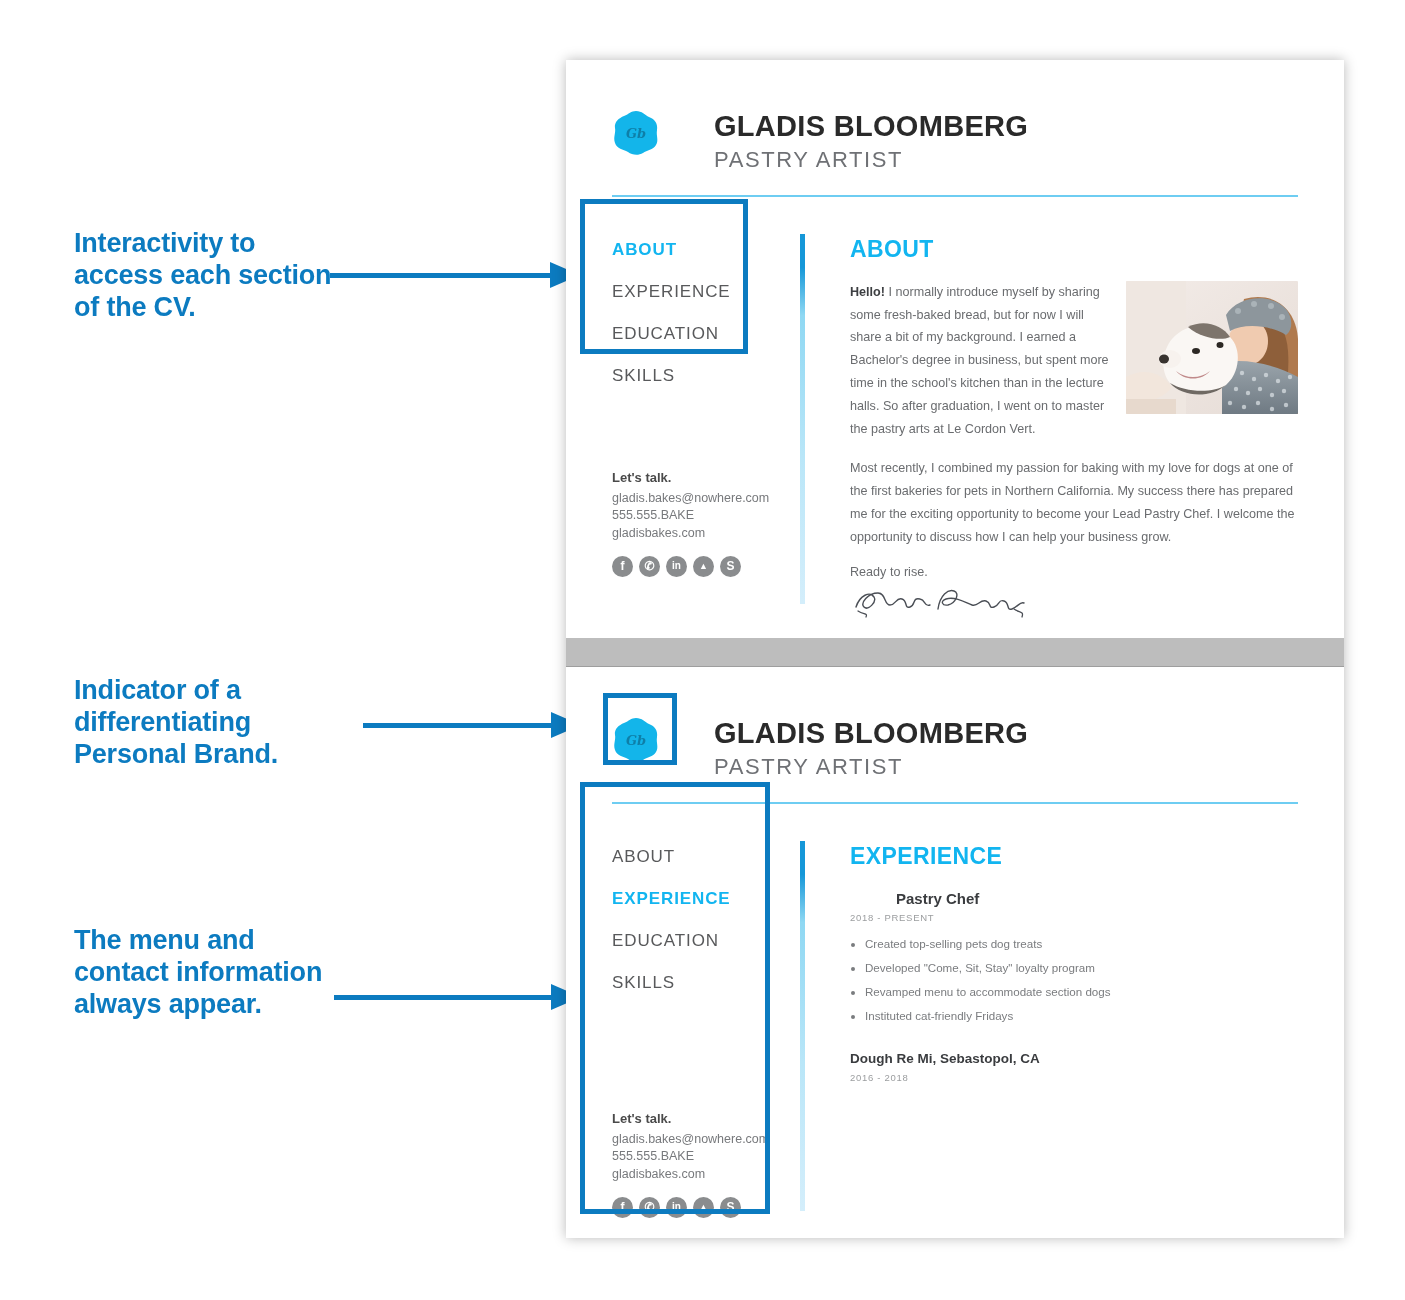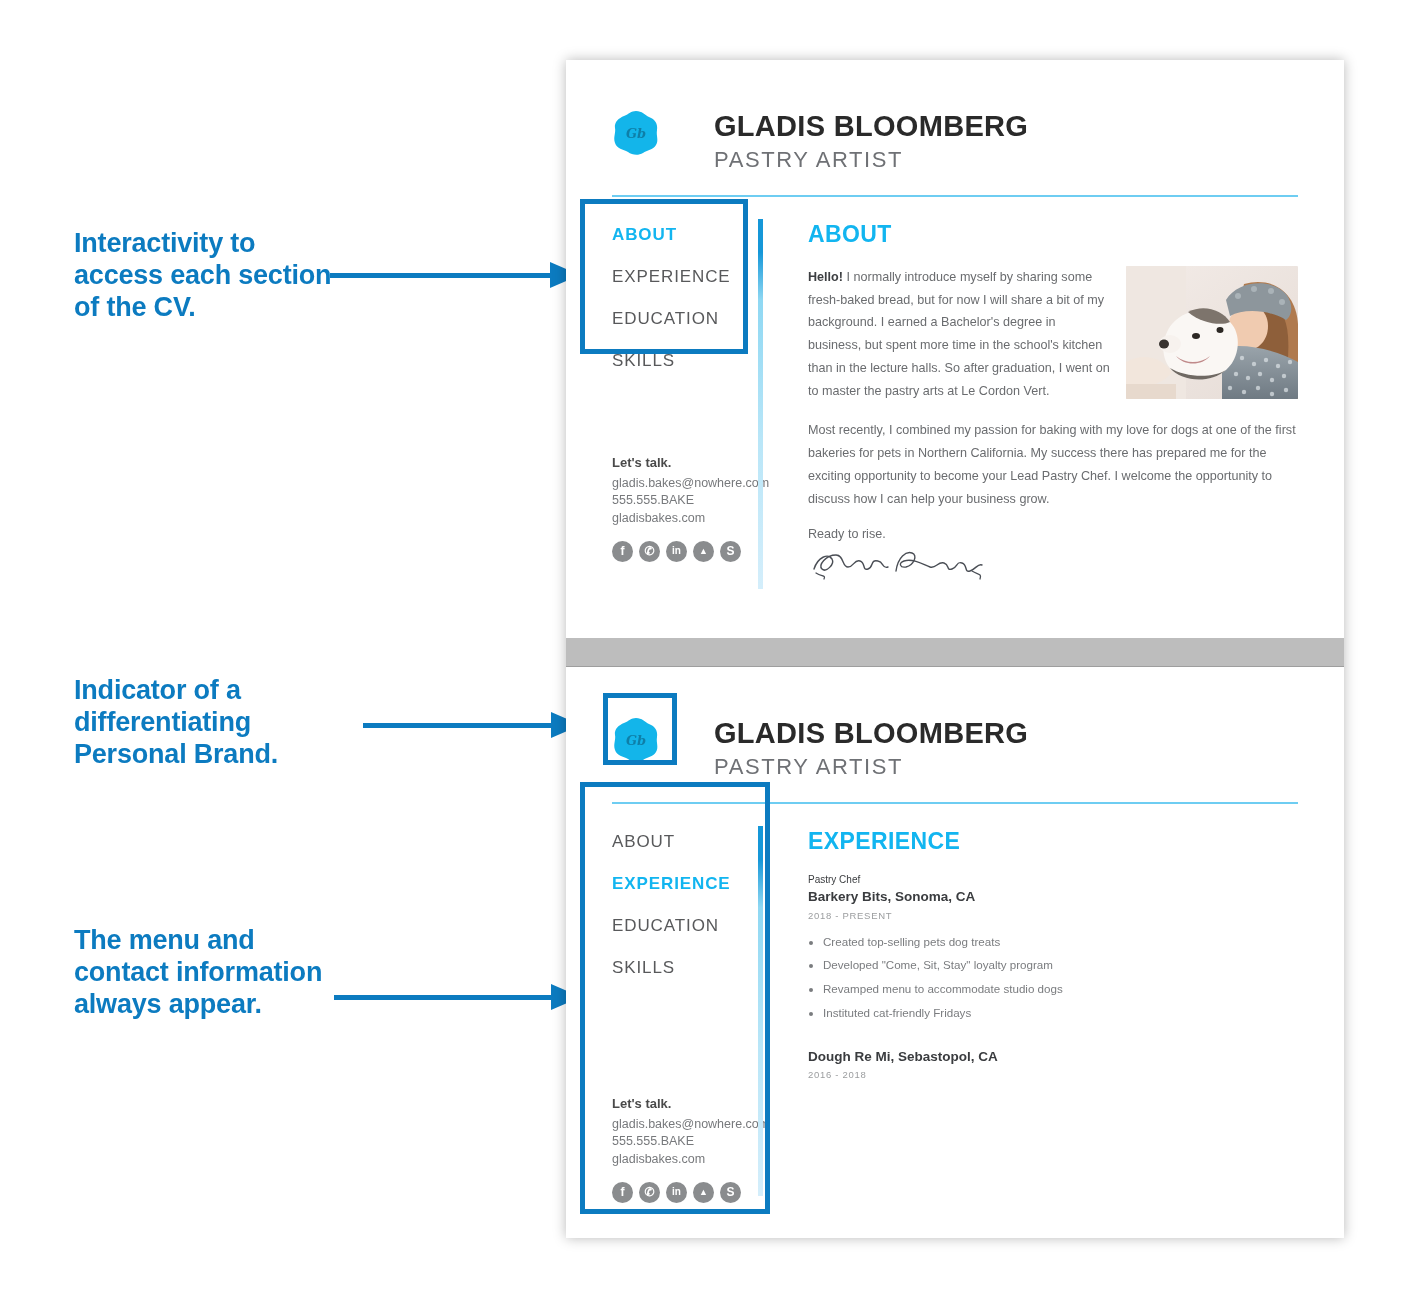--- a/index.html
+++ b/index.html
@@ -76,21 +76,21 @@
   }
   .cv-role{
     font-size:22px;color:#6f7175;letter-spacing:1.6px;margin-top:4px;
     line-height:1.15;
   }
   .head-rule{
     margin:22px 46px 0 46px;height:2px;background:#6ecdf2;
   }
 
   
-  .cv-body{display:flex;padding:0 46px;}
+  .cv-body{display:flex;padding:15px 46px;gap:42px;}
   .cv-nav{
     width:146px;flex:0 0 146px;padding-top:28px;position:relative;
   }
   .nav-item{
     font-size:17px;letter-spacing:0.9px;color:#58595b;
     margin-bottom:22px;font-weight:500;
   }
   .nav-item.active{color:#12b5f0;font-weight:bold;}
 
   .contact{position:absolute;left:0;width:170px;}
@@ -121,21 +121,21 @@
     font-size:12.6px;color:#6a6c6f;line-height:1.82;margin:0 0 16px 0;
   }
   .about-p b{color:#3d3f42;text-align:right;}
   .photo{
     width:172px;height:133px;flex:0 0 172px;border-radius:1px;overflow:hidden;
   }
   .closing{font-size:12.6px;color:#6a6c6f;margin:8px 0 2px 0;}
 
   
   .job{margin-bottom:22px;}
-  .job-title{font-size:10px;font-weight:normal;color:#3a3c3f;line-height:1.45;}
+  .job-title{font-size:15px;font-weight:bold;color:#3a3c3f;line-height:1.45;margin-left:46px;}
   .job-place{font-size:13.5px;font-weight:bold;color:#3a3c3f;line-height:1.45;}
   .job-dates{font-size:9.5px;color:#9b9d9f;letter-spacing:0.7px;margin:3px 0 9px 0;}
   .job-ul{margin:0;padding-left:15px;}
   .job-ul li{font-size:11.6px;color:#7a7c7f;line-height:2.05;}
 
   
   .hl{
     position:absolute;border:5px solid #0C7BC0;box-sizing:border-box;
     pointer-events:none;
   }
@@ -334,26 +334,25 @@
         </div>
       </div>
 
       <div class="cv-main">
         <div class="accent-bar"></div>
         <div class="sec-title">EXPERIENCE</div>
         <div class="main-inner">
 
           <div class="job">
             <div class="job-title">Pastry Chef</div>
-            <div class="job-place">Barkery Bits, Sonoma, CA</div>
             <div class="job-dates">2018 - PRESENT</div>
             <ul class="job-ul">
               <li>Created top-selling pets dog treats</li>
               <li>Developed "Come, Sit, Stay" loyalty program</li>
-              <li>Revamped menu to accommodate studio dogs</li>
+              <li>Revamped menu to accommodate section dogs</li>
               <li>Instituted cat-friendly Fridays</li>
             </ul>
           </div>
 
           <div class="job">
             <div class="job-place">Dough Re Mi, Sebastopol, CA</div>
             <div class="job-dates">2016 - 2018</div>
           </div>
 
         </div>

